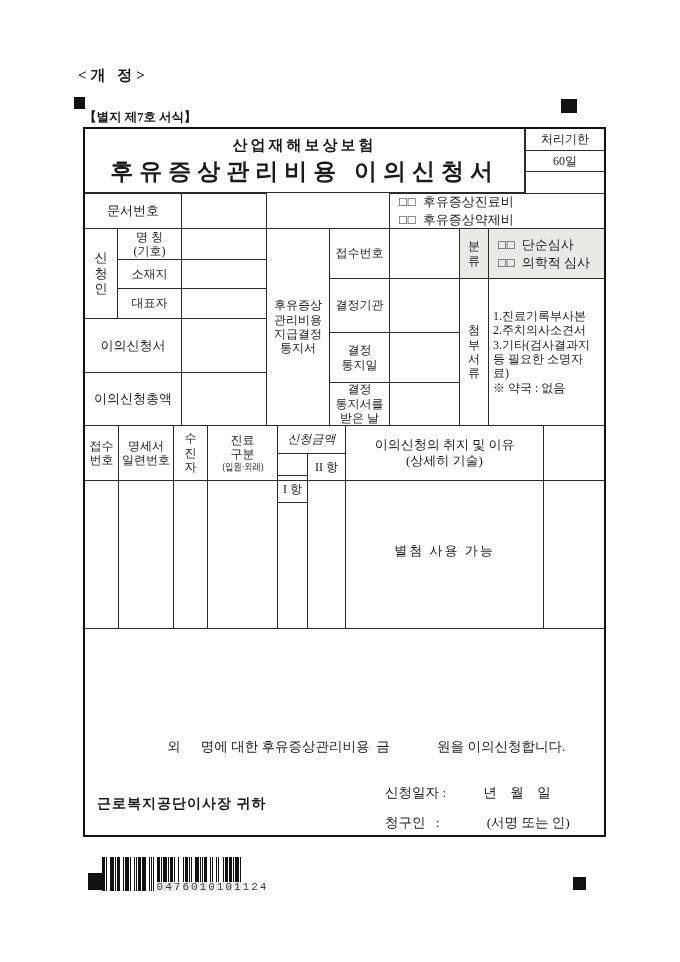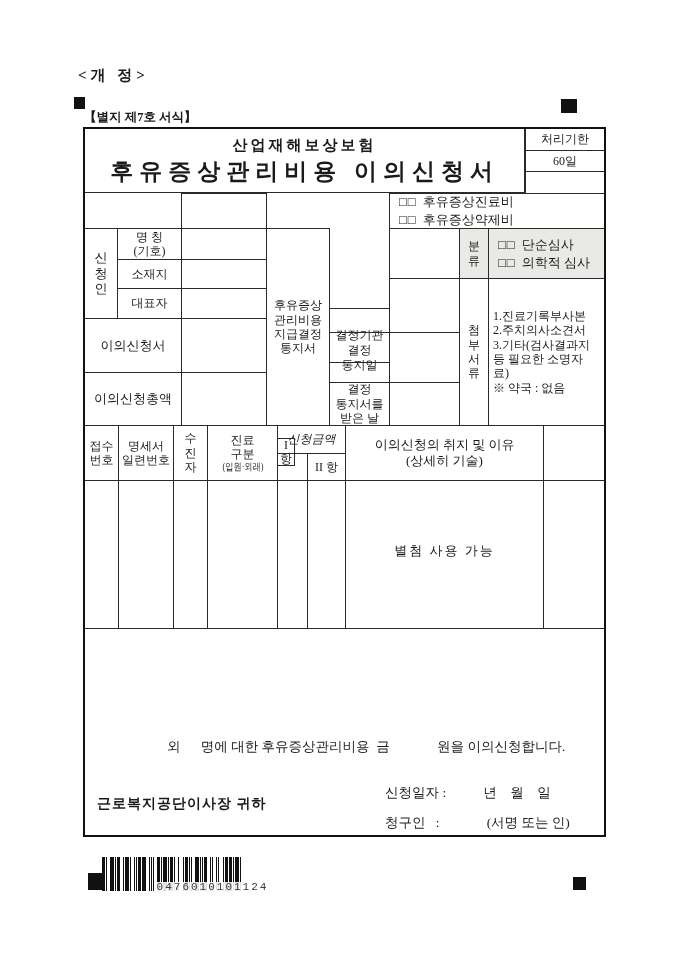--- a/index.html
+++ b/index.html
@@ -54,20 +54,21 @@
   <div class="formcode">【별지 제7호 서식】</div>
 
   <div class="cell title-wrap" style="left:84px;top:128px;width:441px;height:65px;">
     <div class="org-title">산업재해보상보험</div>
     <div class="doc-title">후유증상관리비용 이의신청서</div>
   </div>
   <div class="cell small" style="left:525px;top:128px;width:80px;height:23px;">처리기한</div>
   <div class="cell small" style="left:525px;top:150px;width:80px;height:22px;text-align:right;">60일</div>
   <div class="cell" style="left:525px;top:171px;width:80px;height:23px;"></div>
 
+  <div class="cell" style="left:84px;top:193px;width:98px;height:36px;">문서번호</div>
   <div class="cell" style="left:181px;top:193px;width:86px;height:36px;"></div>
   <div class="cell optcol" style="left:389px;top:193px;width:216px;height:36px;">
     <div class="optrow">
       <span class="cbg">□□</span>
       <span>후유증상진료비</span>
     </div>
     <div class="optrow">
       <span class="cbg">□□</span>
       <span>후유증상약제비</span>
     </div>
@@ -85,22 +86,23 @@
   <div class="cell" style="left:181px;top:288px;width:86px;height:31px;"></div>
   <div class="cell" style="left:84px;top:318px;width:98px;height:55px;">이의신청서</div>
   <div class="cell" style="left:181px;top:318px;width:86px;height:55px;"></div>
   <div class="cell" style="left:84px;top:372px;width:98px;height:54px;">이의신청총액</div>
   <div class="cell" style="left:181px;top:372px;width:86px;height:54px;"></div>
 
   <div class="cell pre small" style="left:266px;top:228px;width:64px;height:198px;">후유증상
 관리비용
 지급결정
 통지서</div>
+  <div class="cell small" style="left:329px;top:228px;width:61px;height:51px;">접수번호</div>
   <div class="cell" style="left:389px;top:228px;width:71px;height:51px;"></div>
-  <div class="cell small" style="left:329px;top:278px;width:61px;height:55px;margin-top:30px;">결정기관</div>
+  <div class="cell small" style="left:329px;top:278px;width:61px;height:55px;">결정기관</div>
   <div class="cell" style="left:389px;top:278px;width:71px;height:55px;"></div>
   <div class="cell pre small" style="left:329px;top:332px;width:61px;height:51px;">결정
 통지일</div>
   <div class="cell" style="left:389px;top:332px;width:71px;height:51px;"></div>
   <div class="cell pre small" style="left:329px;top:382px;width:61px;height:44px;">결정
 통지서를
 받은 날</div>
   <div class="cell" style="left:389px;top:382px;width:71px;height:44px;"></div>
 
   <div class="cell pre shaded small" style="left:459px;top:228px;width:30px;height:51px;">분
@@ -133,21 +135,21 @@
 일련번호</div>
   <div class="cell pre small" style="left:173px;top:425px;width:35px;height:56px;">수
 진
 자</div>
   <div class="cell" style="left:207px;top:425px;width:71px;height:56px;flex-direction:column;">
     <div class="pre small">진료
 구분</div>
     <div class="tiny">(입원·외래)</div>
   </div>
   <div class="cell small" style="left:277px;top:425px;width:69px;height:29px;font-style:italic;">신청금액</div>
-  <div class="cell small" style="left:277px;top:438px;width:18px;height:28px;">I 항</div>
+  <div class="cell small" style="left:277px;top:475px;width:31px;height:28px;">I 항</div>
   <div class="cell small" style="left:307px;top:453px;width:39px;height:28px;">II 항</div>
   <div class="cell pre" style="left:345px;top:425px;width:199px;height:56px;">이의신청의 취지 및 이유
 (상세히 기술)</div>
 
   <div class="cell" style="left:84px;top:480px;width:35px;height:149px;"></div>
   <div class="cell" style="left:118px;top:480px;width:56px;height:149px;"></div>
   <div class="cell" style="left:173px;top:480px;width:35px;height:149px;"></div>
   <div class="cell" style="left:207px;top:480px;width:71px;height:149px;"></div>
   <div class="cell" style="left:277px;top:480px;width:31px;height:149px;"></div>
   <div class="cell" style="left:307px;top:480px;width:39px;height:149px;"></div>

